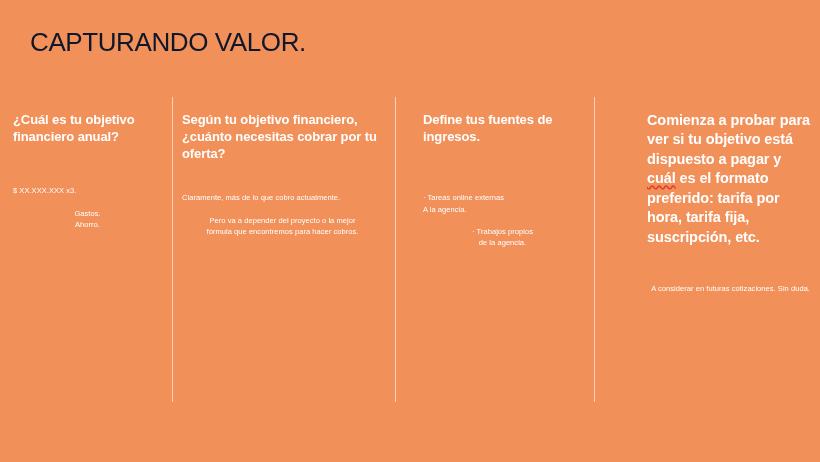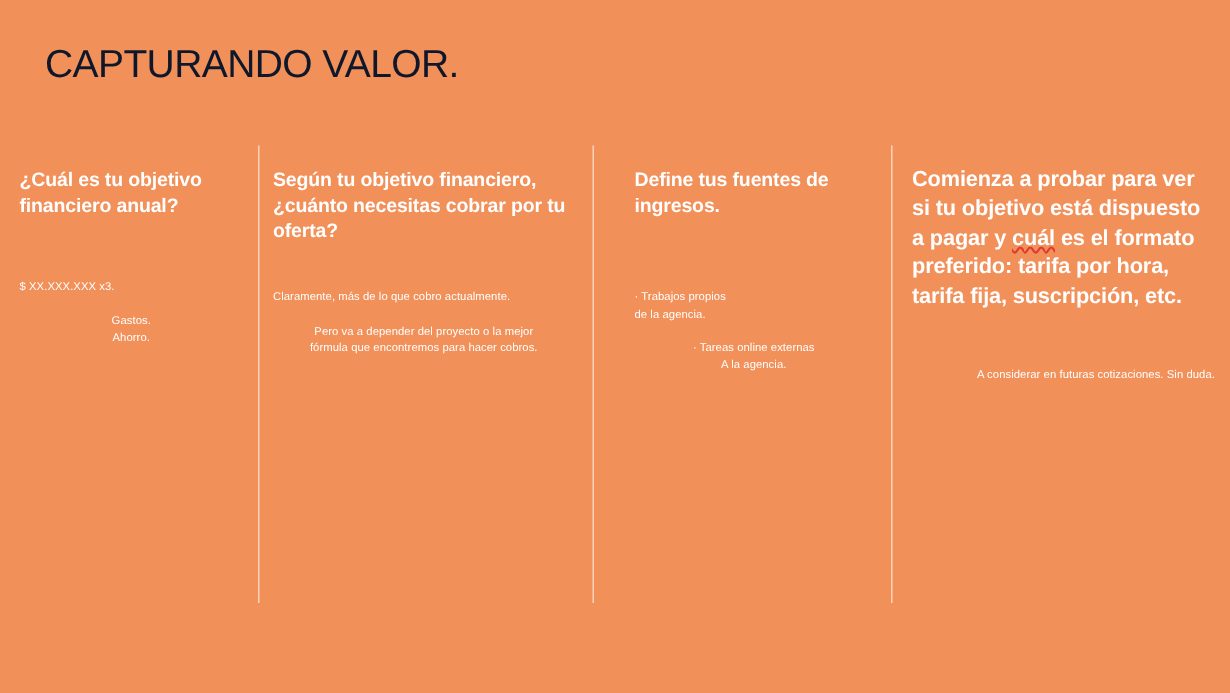--- a/index.html
+++ b/index.html
@@ -65,20 +65,21 @@
     margin: 0;
     color: #ffffff;
     font-weight: bold;
     font-size: 13px;
     line-height: 1.32;
     letter-spacing: -0.1px;
   }
   .col-4 .col-heading {
     font-size: 14.5px;
     line-height: 1.34;
+    margin-left: 39px;
   }
   .col-body {
     margin: 0;
     color: #ffffff;
     font-size: 7.5px;
     line-height: 1.5;
     letter-spacing: 0.05px;
   }
   .col-1 .body-block { margin-top: 40px; }
   .col-2 .body-block { margin-top: 30px; }
@@ -131,26 +132,26 @@
           <span class="body-line">Pero va a depender del proyecto o la mejor</span>
           <span class="body-line">fórmula que encontremos para hacer cobros.</span>
         </p>
       </div>
     </div>
 
     <div class="col col-3">
       <h2 class="col-heading">Define tus fuentes de ingresos.</h2>
       <div class="body-block">
         <p class="col-body body-para tight">
+          <span class="body-line">· Tareas online externas</span>
+          <span class="body-line">A la agencia.</span>
+        </p>
+        <p class="col-body body-para tight">
           <span class="body-line">· Trabajos propios</span>
           <span class="body-line">de la agencia.</span>
-        </p>
-        <p class="col-body body-para tight">
-          <span class="body-line">· Tareas online externas</span>
-          <span class="body-line">A la agencia.</span>
         </p>
       </div>
     </div>
 
     <div class="col col-4">
       <h2 class="col-heading">
         <span>Comienza a probar para ver si tu objetivo está dispuesto a pagar y </span><span class="spell-error">cuál</span><span> es el formato preferido: tarifa por hora, tarifa fija, suscripción, etc.</span>
       </h2>
       <div class="body-block">
         <p class="col-body body-para">

